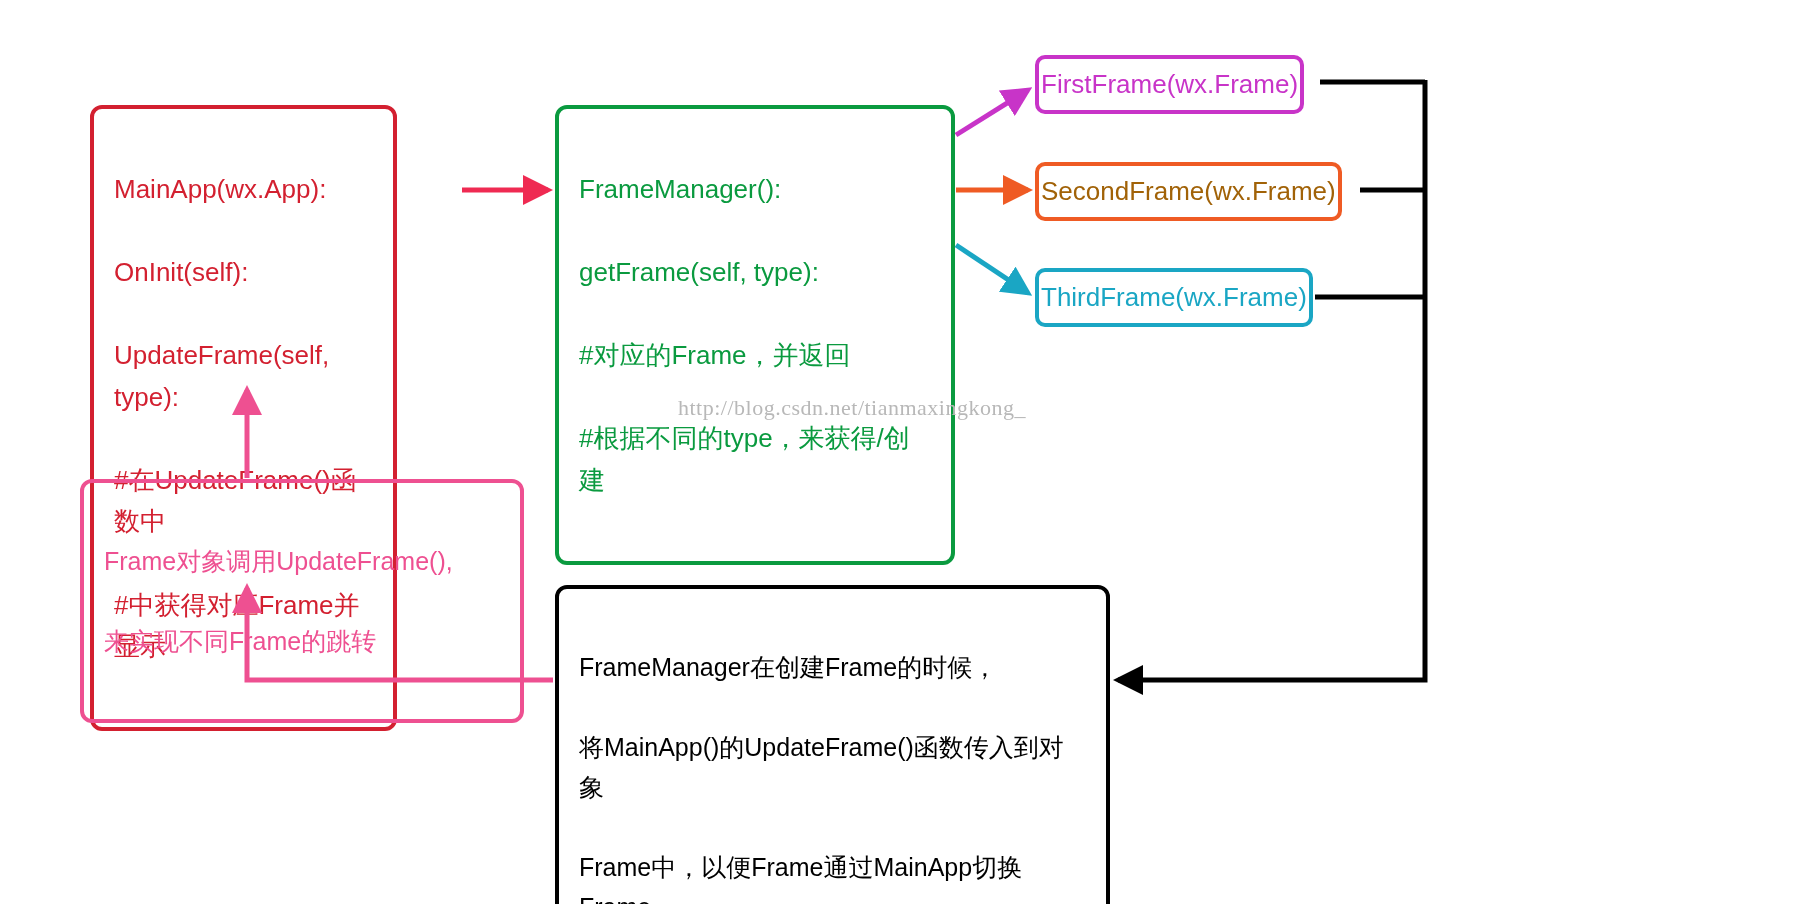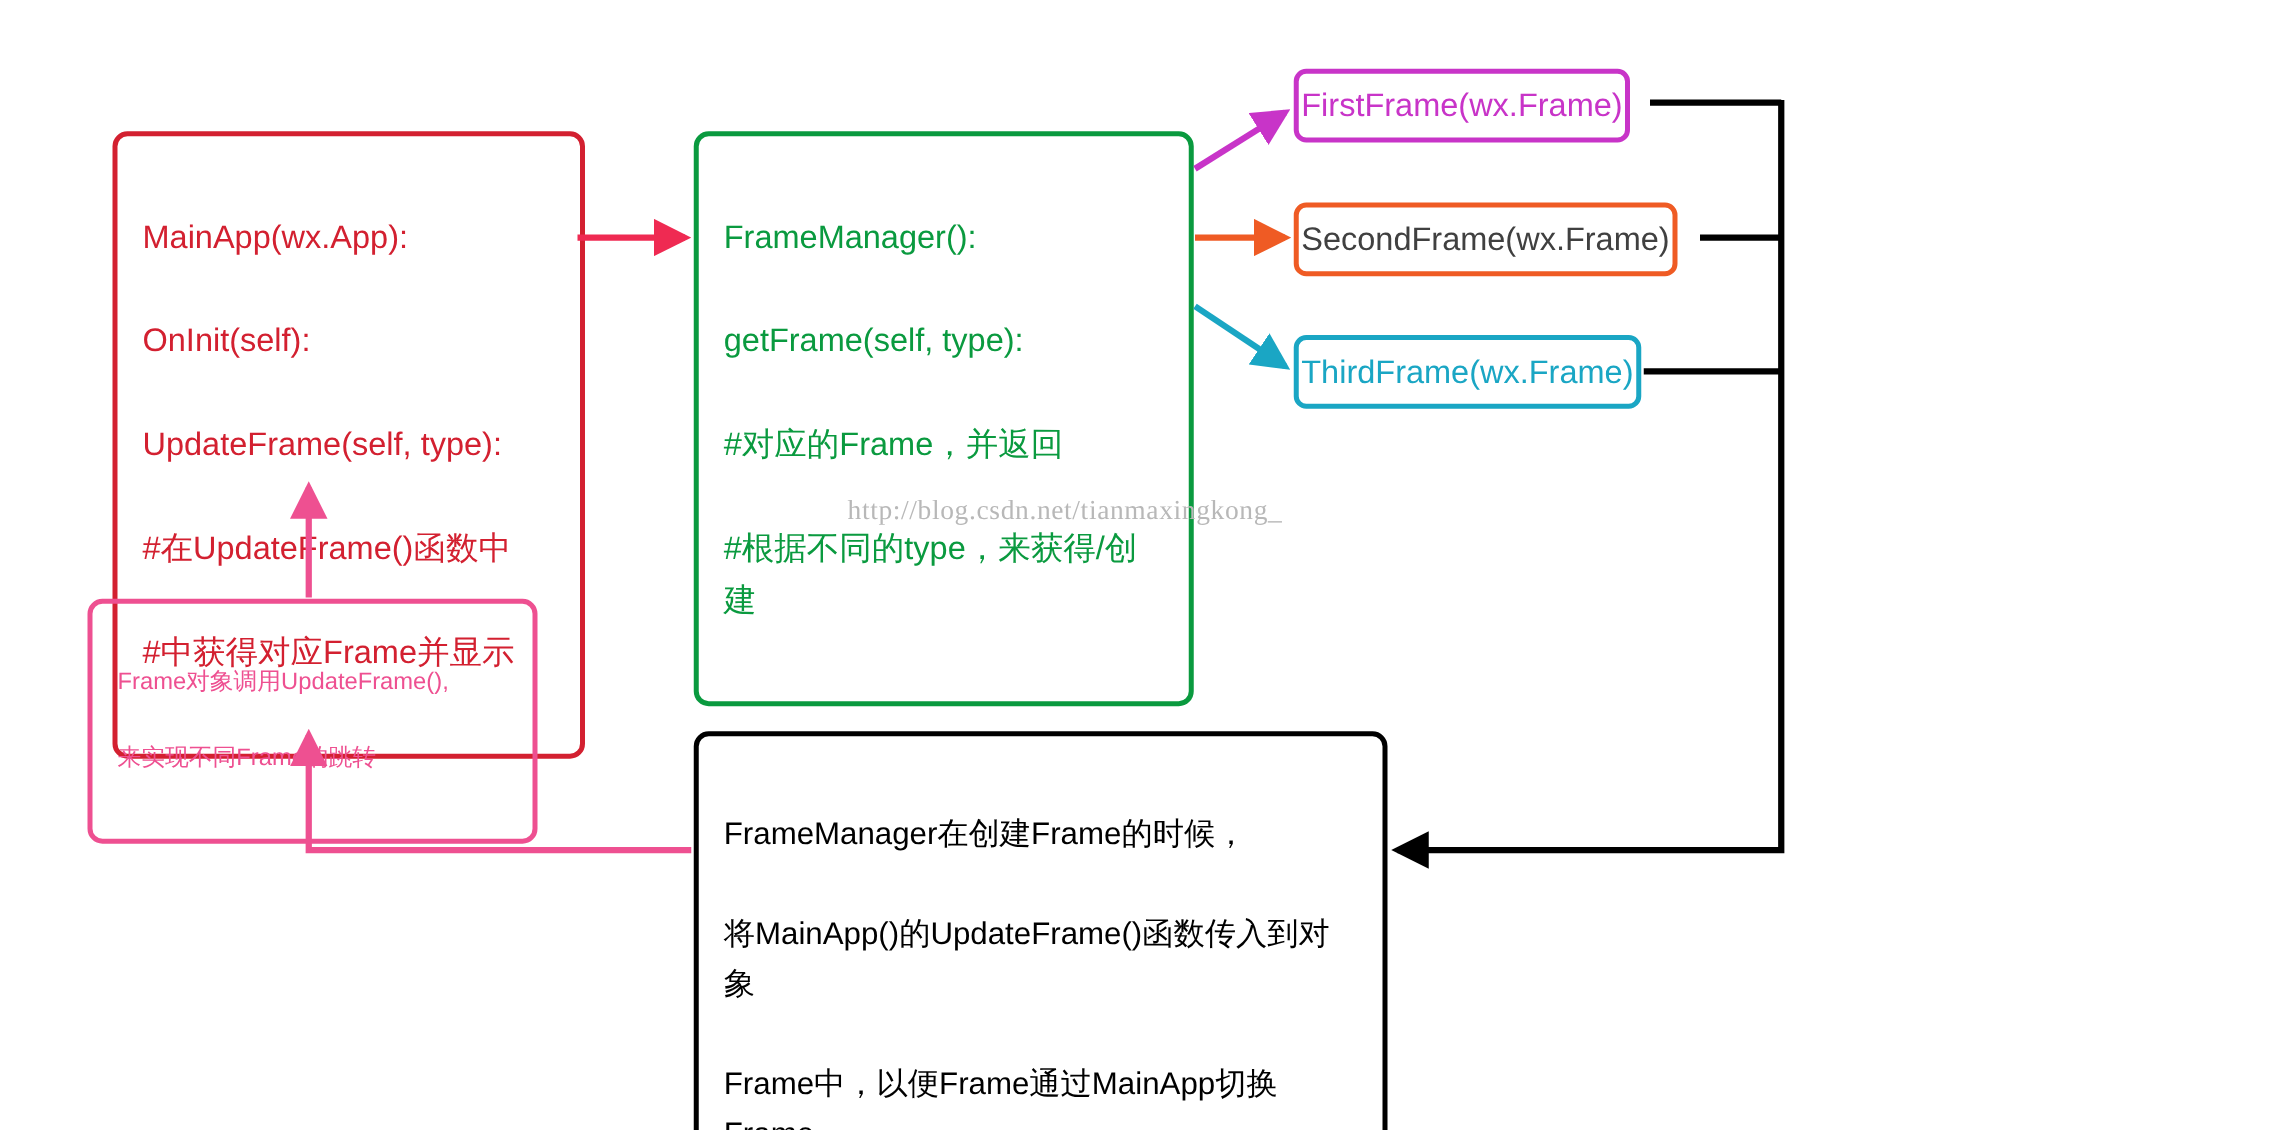--- a/index.html
+++ b/index.html
@@ -44,42 +44,42 @@
     top: 0;
     left: 0;
     width: 1816px;
     height: 904px;
     pointer-events: none;
   }
 </style>
 </head>
 <body>
 
-<div class="box" style="left:90px; top:105px; width:378px; border-color:#d32030; color:#d32030;">
+<div class="box" style="left:90px; top:105px; width:307px; border-color:#d32030; color:#d32030;">
   <div>MainApp(wx.App):</div>
   <div>  OnInit(self):</div>
   <div>  UpdateFrame(self, type):</div>
   <div>  #在UpdateFrame()函数中</div>
   <div>  #中获得对应Frame并显示</div>
 </div>
 
 <div class="box" style="left:555px; top:105px; width:400px; border-color:#0a9a3f; color:#0a9a3f;">
   <div>FrameManager():</div>
   <div>    getFrame(self, type):</div>
   <div>    #对应的Frame，并返回</div>
   <div>    #根据不同的type，来获得/创建</div>
 </div>
 
 <div class="small-box" style="left:1035px; top:55px; border-color:#c834c8; color:#c834c8;">FirstFrame(wx.Frame)</div>
 
-<div class="small-box" style="left:1035px; top:162px; border-color:#ef5b24; color:#404040;">SecondFrame(wx.Frame)</div>
+<div class="small-box" style="left:1035px; top:162px; border-color:#ef5b24; color:#a16207;">SecondFrame(wx.Frame)</div>
 
 <div class="small-box" style="left:1035px; top:268px; border-color:#1aa6c4; color:#1aa6c4;">ThirdFrame(wx.Frame)</div>
 
-<div class="box" style="left:70px; top:479px; width:360px; border-color:#ee5091; color:#ee5091; font-size:19px;">
+<div class="box" style="left:80px; top:479px; width:444px; border-color:#ee5091; color:#ee5091; font-size:25px;">
   <div>Frame对象调用UpdateFrame(),</div>
   <div>来实现不同Frame的跳转</div>
 </div>
 
 <div class="box" style="left:555px; top:585px; width:555px; border-color:#000000; color:#000000; font-size:25px;">
   <div>FrameManager在创建Frame的时候，</div>
   <div>将MainApp()的UpdateFrame()函数传入到对象</div>
   <div>Frame中，以便Frame通过MainApp切换Frame</div>
 </div>
 

